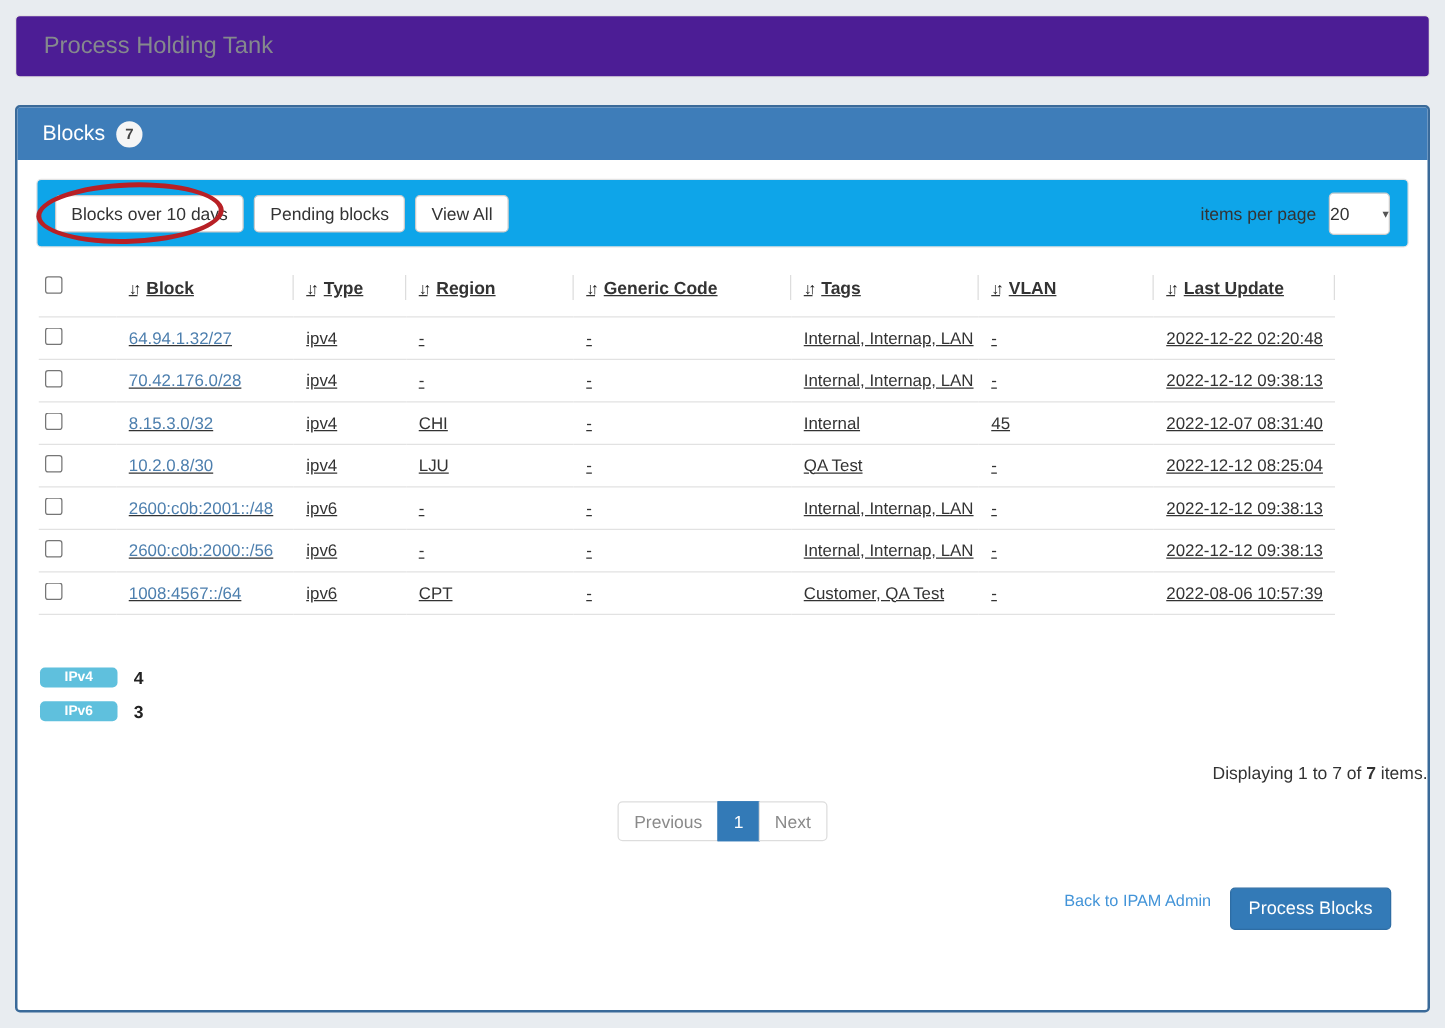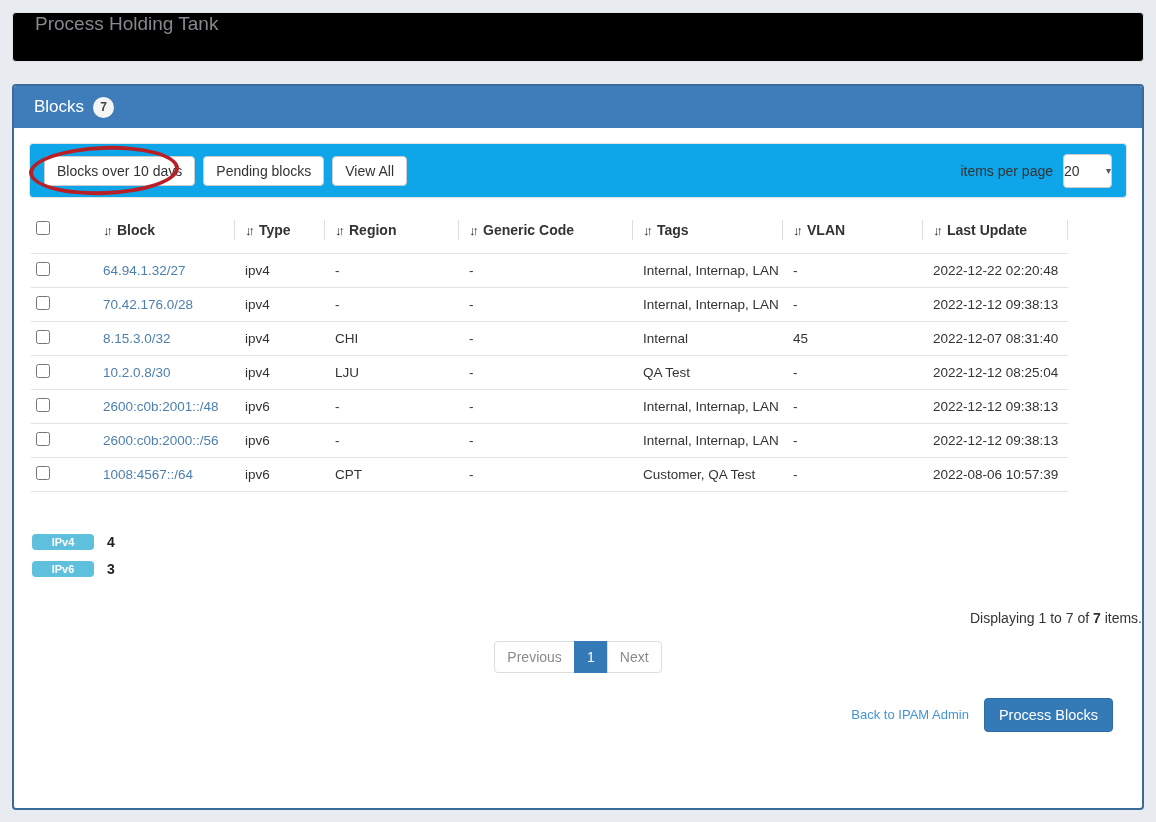--- a/index.html
+++ b/index.html
@@ -7,22 +7,22 @@
   body {
     background:#e8ecf0;
     font-family:"Liberation Sans", sans-serif;
     color:#333;
     position:relative;
     overflow:hidden;
   }
   
   .page-title-box {
     position:absolute; left:12px; top:12px; width:1132px; height:50px;
-    background:#000000; border:1px solid #e3e3e3; border-radius:4px;
-    display:flex; padding-left:22px;
+    background:#4c1d95; border:1px solid #e3e3e3; border-radius:4px;
+    display:flex; align-items:center; padding-left:22px;
   }
   .page-title { font-size:19px; color:#85898d; }
 
   
   .panel {
     position:absolute; left:12px; top:84px; width:1132px; height:726px;
     background:#ffffff; border:2px solid #3a6a99; border-radius:4px;
   }
   .panel-header {
     height:42px; background:#3e7db9; border-radius:2px 2px 0 0;
@@ -58,21 +58,21 @@
 
   
   .annotation-ellipse {
     position:absolute; left:15px; top:60px; width:150px; height:49px;
     border:4px solid #b82025; border-radius:50%;
     transform:rotate(-2deg); pointer-events:none; z-index:5;
   }
 
   
   .table-wrap { margin:9px 0 0 17px; }
-  table { border-collapse:collapse; table-layout:fixed; width:1037px; }
+  table { border-collapse:collapse; table-layout:fixed; width:1037px;text-decoration:underline; }
   col.c-sel{width:62px} col.c-block{width:142px} col.c-type{width:90px}
   col.c-region{width:134px} col.c-gen{width:174px} col.c-tags{width:150px}
   col.c-vlan{width:140px} col.c-last{width:145px}
   th {
     height:46px; text-align:left; font-size:14px; font-weight:bold; color:#333;
     padding:0 10px; position:relative; white-space:nowrap;
   }
   th.divided::after {
     content:""; position:absolute; right:0; top:13px; height:20px; width:1px;
     background:#ddd;
@@ -112,20 +112,21 @@
   
   .footer-actions {
     display:flex; justify-content:flex-end; align-items:center;
     margin-top:25px; padding-right:29px; gap:15px;
   }
   .back-link { color:#4394d8; font-size:13px; text-decoration:none; cursor:pointer; }
   .process-btn {
     background:#337ab7; border:1px solid #2e6da4; border-radius:4px;
     color:#fff; font-size:14.5px; padding:8px 14px; cursor:pointer;
     font-family:"Liberation Sans", sans-serif;
+    margin-top:12px;
   }
 </style>
 </head>
 <body>
 
 <div class="page-title-box">
   <span class="page-title">Process Holding Tank</span>
 </div>
 
 <div class="panel">

